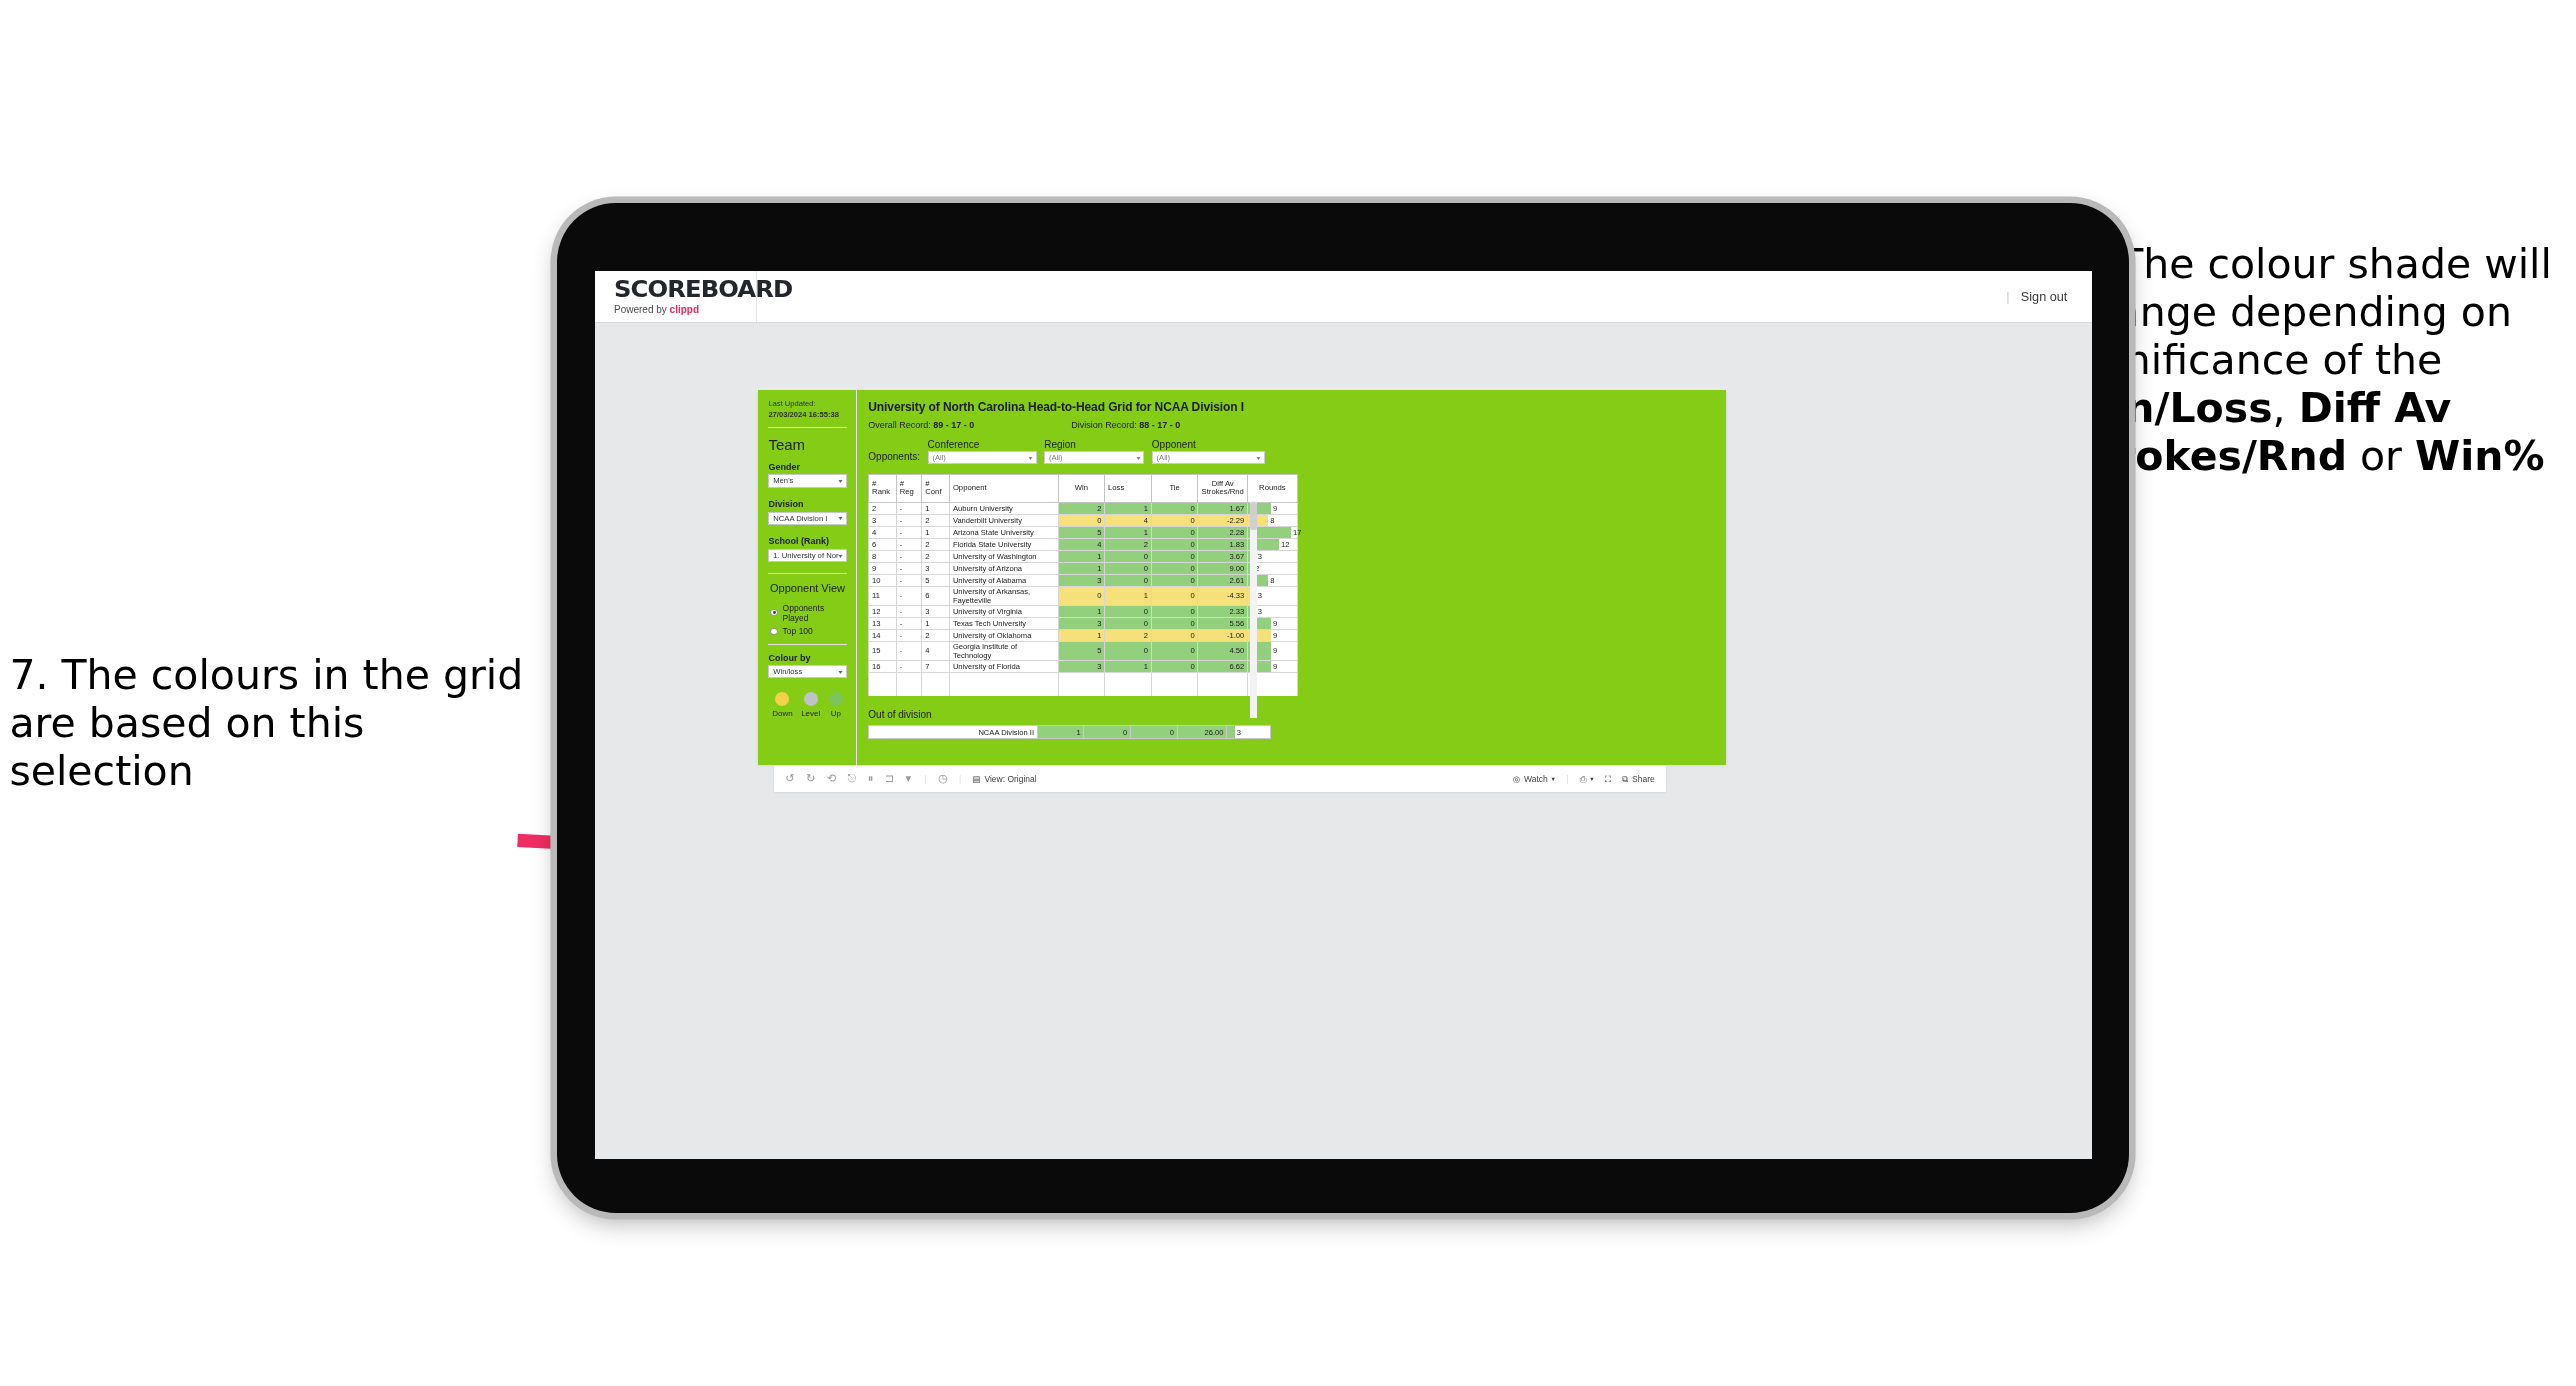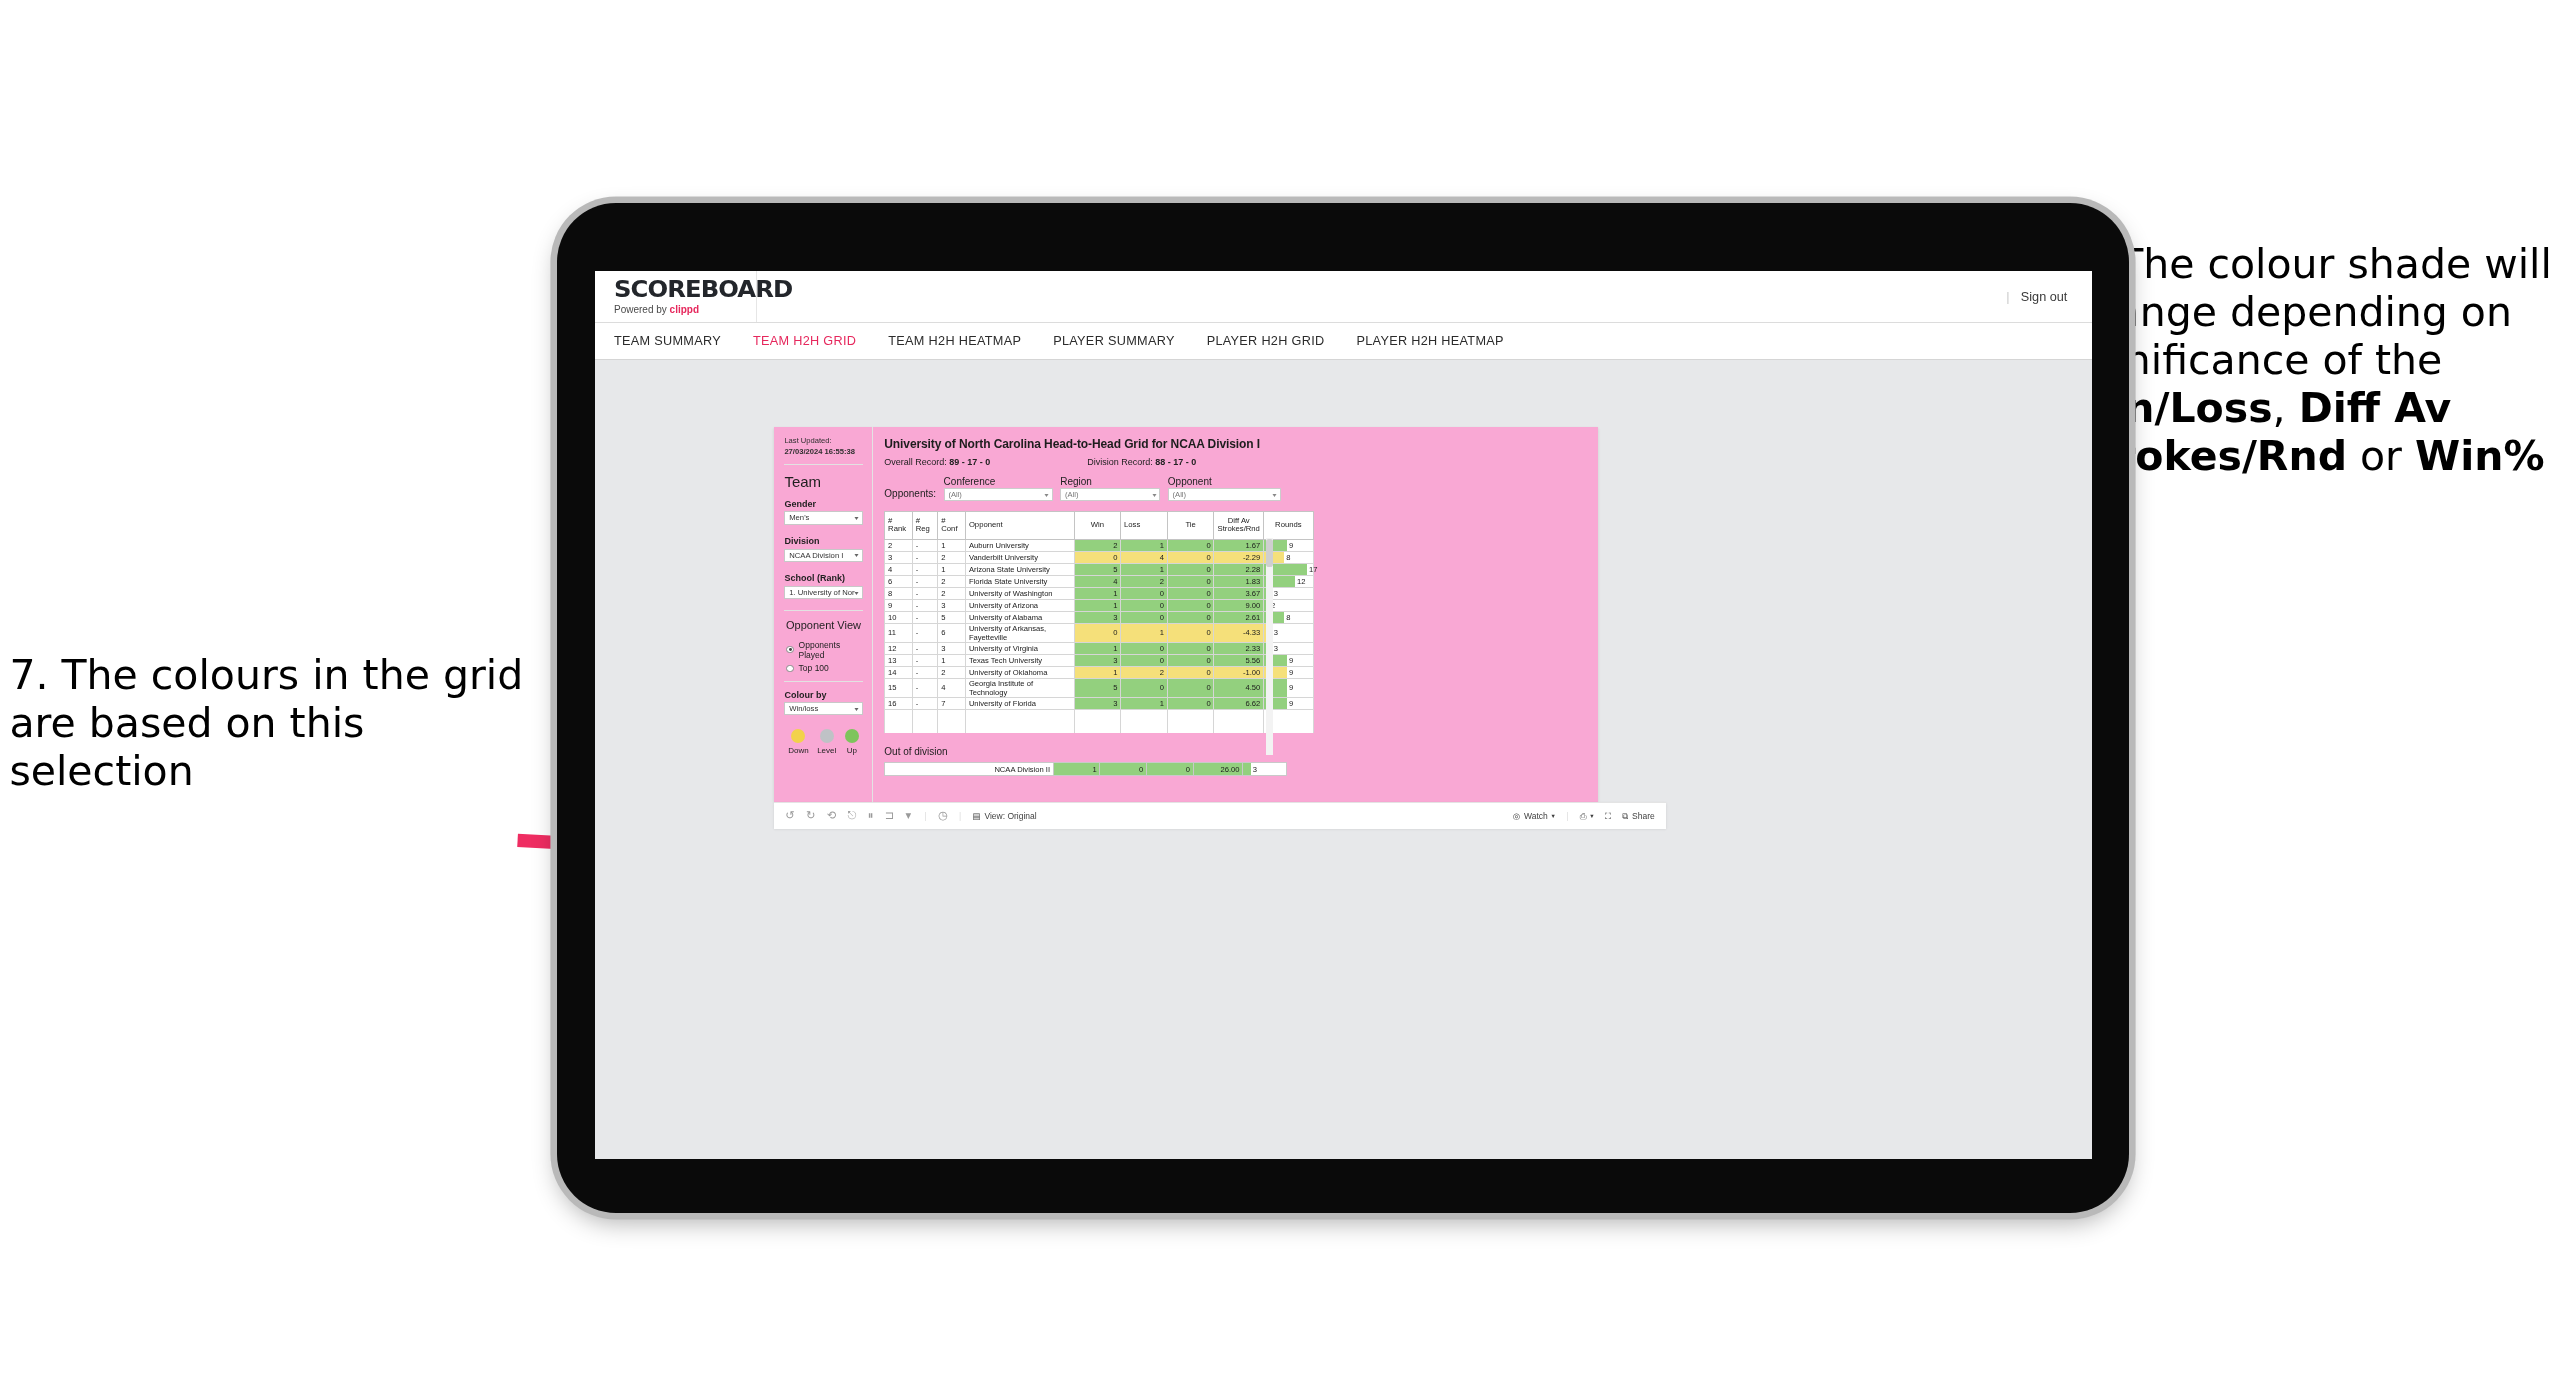--- a/index.html
+++ b/index.html
@@ -34,21 +34,21 @@
   .signout .bar{color:#c9c9c9;}
 
   
   #subnav{height:36px;background:#fff;display:flex;align-items:center;padding-left:19px;
           border-bottom:0.9px solid #d5d5d5;gap:32px;}
   #subnav a{font-size:12.7px;color:#2b2b2b;text-decoration:none;letter-spacing:0.3px;}
   #subnav a.active{color:#e6275c;}
 
   
   #dashwrap{position:relative;height:801px;background:#e7e8ea;}
-  #viz{position:absolute;left:179px;top:67px;width:824px;height:375px;background:#f9a8d4;
+  #viz{position:absolute;left:163px;top:67px;width:968px;height:375px;background:#84cc16;
        box-shadow:0 0.9px 2.8px rgba(0,0,0,.13);display:flex;}
 
   
   #side{width:99px;border-right:0.9px solid #e3e3e3;padding:9.4px 9.4px 0 10.4px;box-sizing:border-box;}
   .updated{font-size:7.6px;color:#2f2f2f;line-height:1.35;font-weight:bold;}
   .updated .lbl{font-weight:normal;}
   .hr{border-top:0.9px solid #e2e2e2;margin:7.6px 0 7.6px;}
   .sec-title{font-size:15px;color:#1f1f1f;margin:1.9px 0 8.5px;}
   .sec-title.center{text-align:center;font-size:11px;margin-top:3.8px;}
   .fld{margin-bottom:11.3px;}
@@ -145,28 +145,20 @@
         <div class="logo-sub">
           <span>Powered by </span><span class="brand">clippd</span>
         </div>
       </div>
       <div class="signout">
         <span class="bar">|</span>
         <a href="#" style="color:#3a3a3a;text-decoration:none;">Sign out</a>
       </div>
     </div>
 
-    <div id="subnav">
-      <a href="#">TEAM SUMMARY</a>
-      <a href="#" class="active">TEAM H2H GRID</a>
-      <a href="#">TEAM H2H HEATMAP</a>
-      <a href="#">PLAYER SUMMARY</a>
-      <a href="#">PLAYER H2H GRID</a>
-      <a href="#">PLAYER H2H HEATMAP</a>
-    </div>
 
     <div id="dashwrap">
       <div id="viz">
 
         <div id="side">
           <div class="updated">
             <span class="lbl">Last Updated: </span><span>27/03/2024 16:55:38</span>
           </div>
           <div class="hr"></div>
           <div class="sec-title">Team</div>

